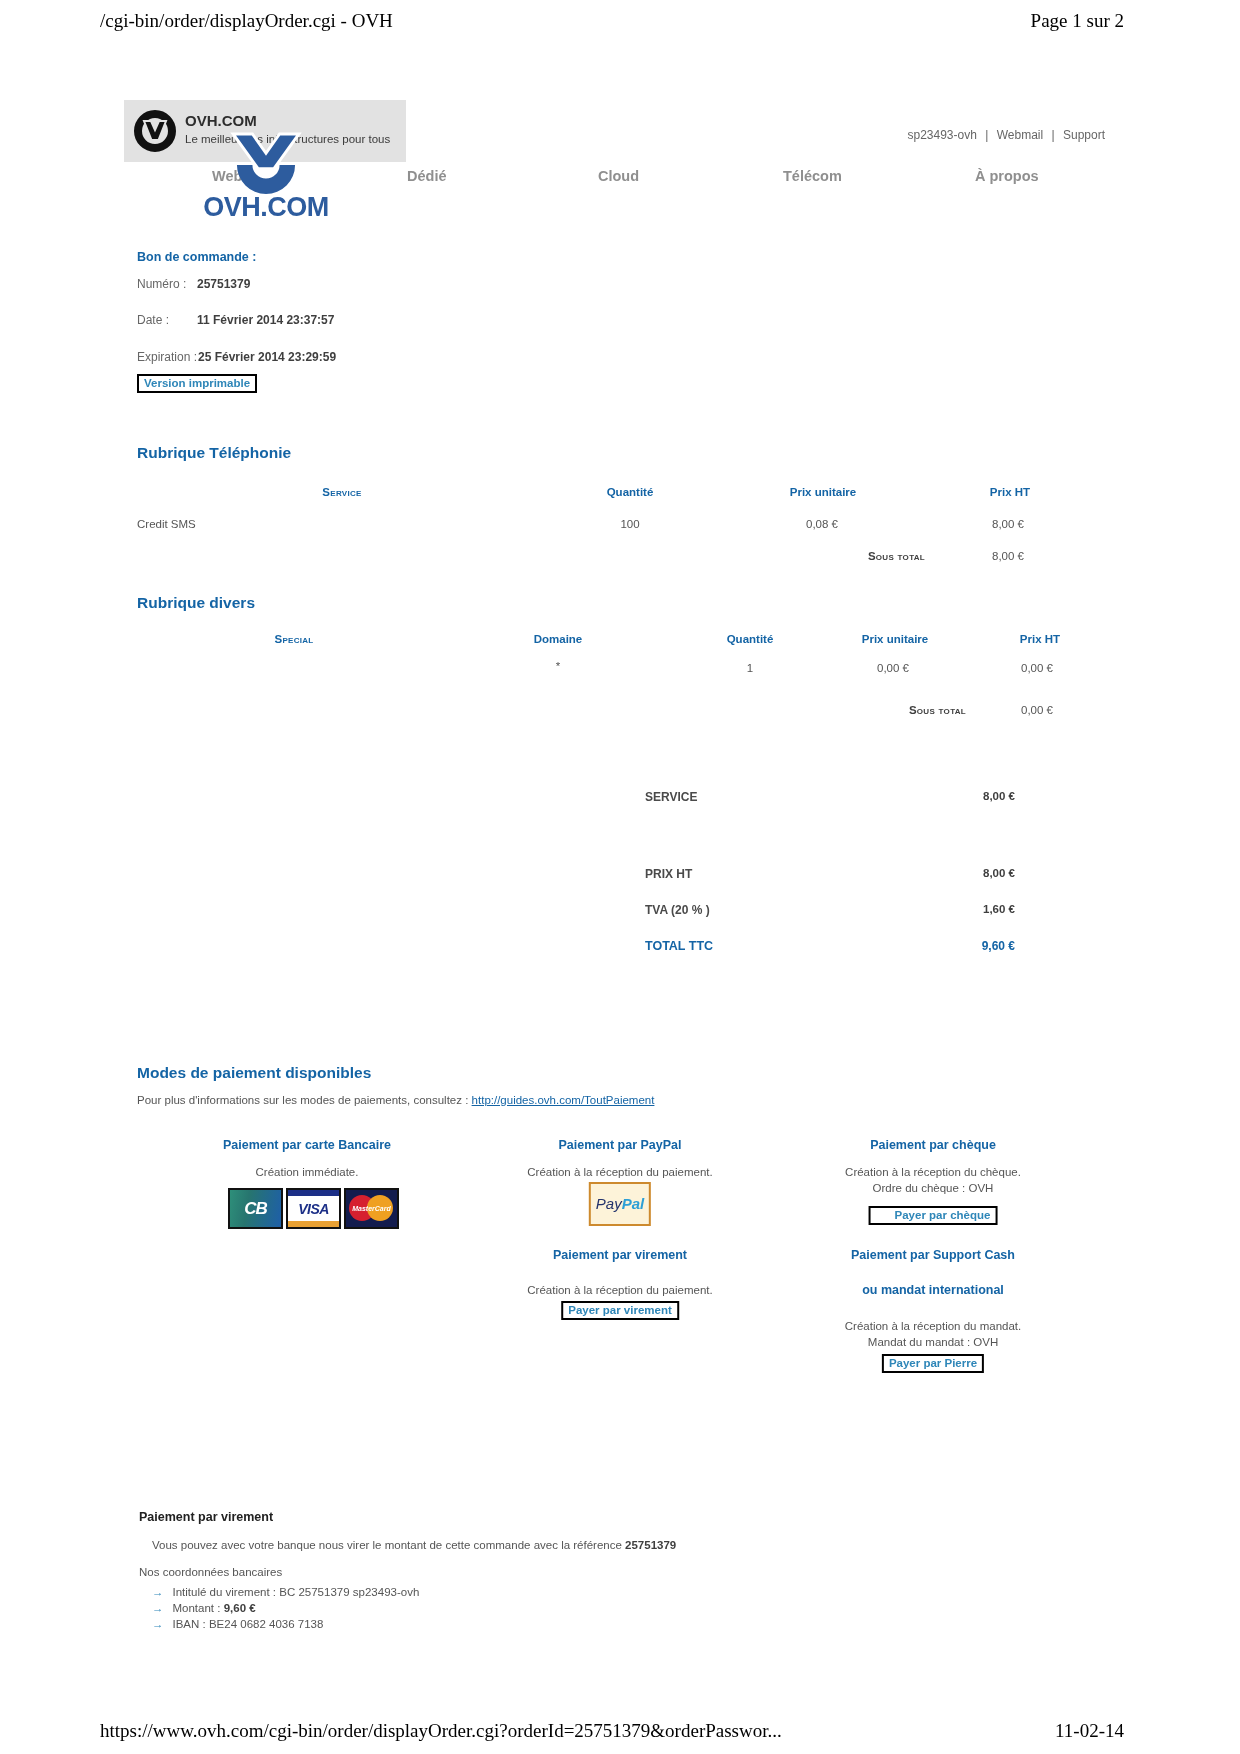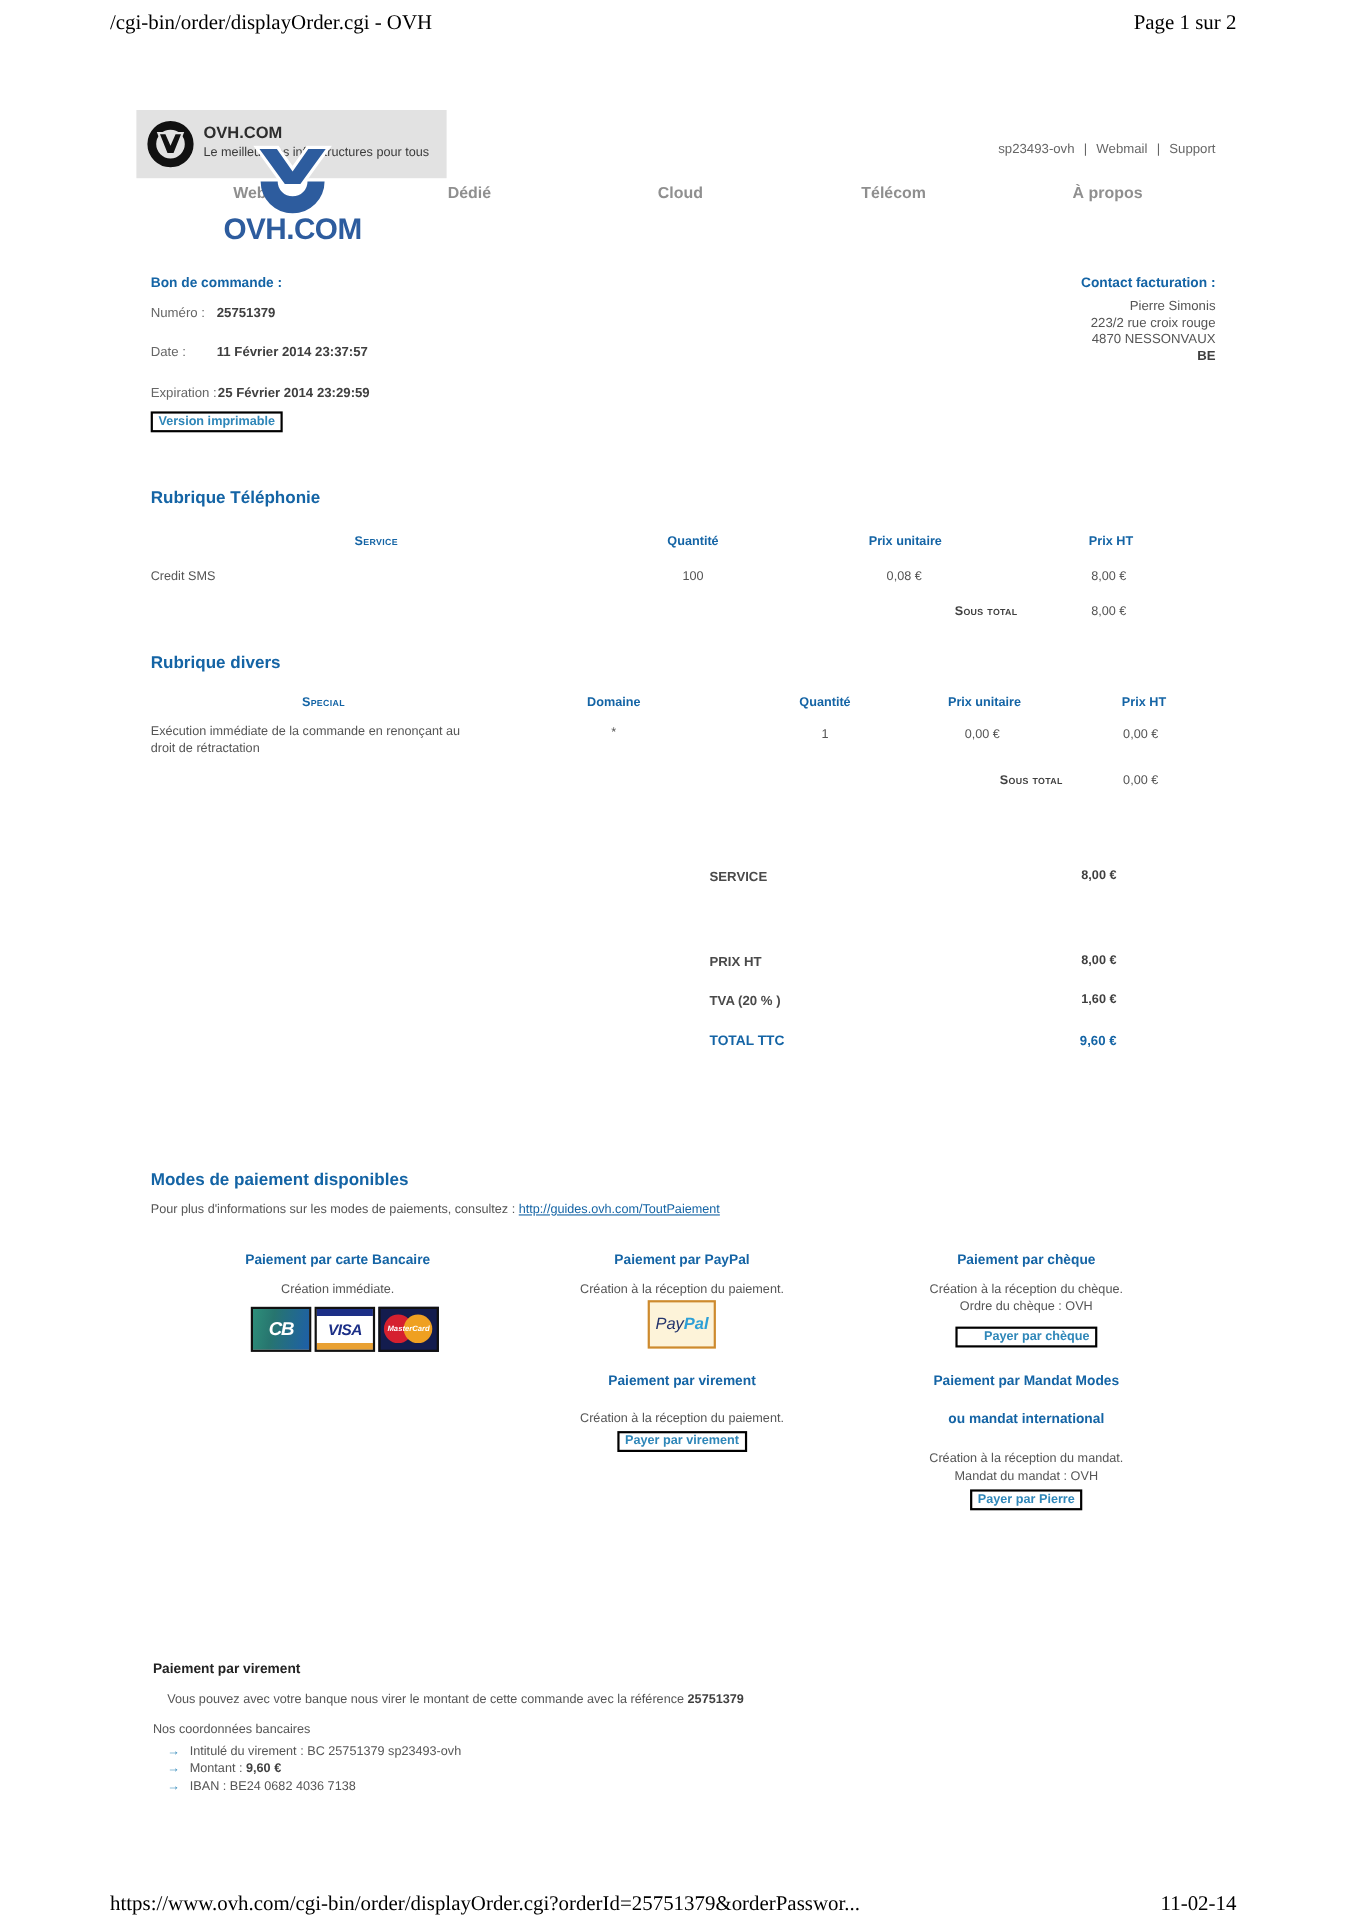--- a/index.html
+++ b/index.html
@@ -83,27 +83,20 @@
       <svg width="100" height="62" viewBox="0 0 100 64">
         <path d="M20 34 A30 30 0 0 0 80 34 L64 34 A14 14 0 0 1 36 34 Z" fill="#2d5c9e"></path>
         <path d="M16 2 L36 2 L50 22 L64 2 L84 2 L58 38 L42 38 Z" fill="#2d5c9e" stroke="#fff" stroke-width="3"></path>
       </svg>
     </span>
     <div class="b" style="font-size:27px;color:#2d5c9e;margin-top:-6px;letter-spacing:-.5px;">OVH.COM</div>
   </div>
 
   <div class="abs b blue" style="left:137px;top:250px;font-size:12.5px;">Bon de commande :</div>
 
-  <div class="abs r" style="right:135px;top:250px;width:320px;">
-    <div class="b blue" style="font-size:12.5px;margin-bottom:7px;">Contact facturation :</div>
-    <div style="font-size:12px;color:#555;line-height:15px;">Pierre Simonis</div>
-    <div style="font-size:12px;color:#555;line-height:15px;">223/2 rue croix rouge</div>
-    <div style="font-size:12px;color:#555;line-height:15px;">4870 NESSONVAUX</div>
-    <div class="b" style="font-size:12px;color:#3f3f3f;line-height:15px;">BE</div>
-  </div>
 
   <span class="abs lbl" style="left:137px;top:277px;">Numéro :</span>
   <span class="abs val" style="left:197px;top:277px;">25751379</span>
 
   <span class="abs lbl" style="left:137px;top:313px;">Date :</span>
   <span class="abs val" style="left:197px;top:313px;">11 Février 2014 23:37:57</span>
 
   <span class="abs lbl" style="left:137px;top:350px;">Expiration :</span>
   <span class="abs val" style="left:198px;top:350px;">25 Février 2014 23:29:59</span>
 
@@ -125,21 +118,20 @@
   <div class="abs td c" style="left:908px;top:550px;width:200px;">8,00 €</div>
 
   <div class="abs h15" style="left:137px;top:594px;">Rubrique divers</div>
 
   <div class="abs th sc c" style="left:194px;top:633px;width:200px;">Special</div>
   <div class="abs th c" style="left:458px;top:633px;width:200px;">Domaine</div>
   <div class="abs th c" style="left:650px;top:633px;width:200px;">Quantité</div>
   <div class="abs th c" style="left:795px;top:633px;width:200px;">Prix unitaire</div>
   <div class="abs th c" style="left:940px;top:633px;width:200px;">Prix HT</div>
 
-  <div class="abs td" style="left:137px;top:658px;width:295px;line-height:15.5px;">Exécution immédiate de la commande en renonçant au droit de rétractation</div>
   <div class="abs td c" style="left:458px;top:660px;width:200px;">*</div>
   <div class="abs td c" style="left:650px;top:662px;width:200px;">1</div>
   <div class="abs td c" style="left:793px;top:662px;width:200px;">0,00 €</div>
   <div class="abs td c" style="left:937px;top:662px;width:200px;">0,00 €</div>
 
   <div class="abs stl sc r" style="left:766px;top:704px;width:200px;">Sous total</div>
   <div class="abs td c" style="left:937px;top:704px;width:200px;">0,00 €</div>
 
   <div class="abs b" style="left:645px;top:790px;font-size:12px;color:#4a4a4a;">SERVICE</div>
   <div class="abs b r" style="left:815px;top:790px;width:200px;font-size:11.5px;color:#3f3f3f;">8,00 €</div>
@@ -179,21 +171,21 @@
 
   <div class="abs ptitle" style="left:783px;top:1138px;">Paiement par chèque</div>
   <div class="abs pnote" style="left:783px;top:1166px;">Création à la réception du chèque.</div>
   <div class="abs pnote" style="left:783px;top:1182px;">Ordre du chèque : OVH</div>
   <span class="abs obtn ctr" style="left:933px;top:1206px;padding-left:24px;">Payer par chèque</span>
 
   <div class="abs ptitle" style="left:470px;top:1248px;">Paiement par virement</div>
   <div class="abs pnote" style="left:470px;top:1284px;">Création à la réception du paiement.</div>
   <span class="abs obtn ctr" style="left:620px;top:1301px;">Payer par virement</span>
 
-  <div class="abs ptitle" style="left:783px;top:1248px;">Paiement par Mandat Modes</div>
+  <div class="abs ptitle" style="left:783px;top:1248px;">Paiement par Support Cash</div>
   <div class="abs ptitle" style="left:783px;top:1283px;">ou mandat international</div>
   <div class="abs pnote" style="left:783px;top:1320px;">Création à la réception du mandat.</div>
   <div class="abs pnote" style="left:783px;top:1336px;">Mandat du mandat : OVH</div>
   <span class="abs obtn ctr" style="left:933px;top:1354px;">Payer par Pierre</span>
 
   <div class="abs b" style="left:139px;top:1510px;font-size:12.5px;color:#222;">Paiement par virement</div>
   <div class="abs" style="left:152px;top:1539px;font-size:11.5px;color:#555;">
     <span>Vous pouvez avec votre banque nous virer le montant de cette commande avec la référence</span>
     <b class="dark">25751379</b>
   </div>

